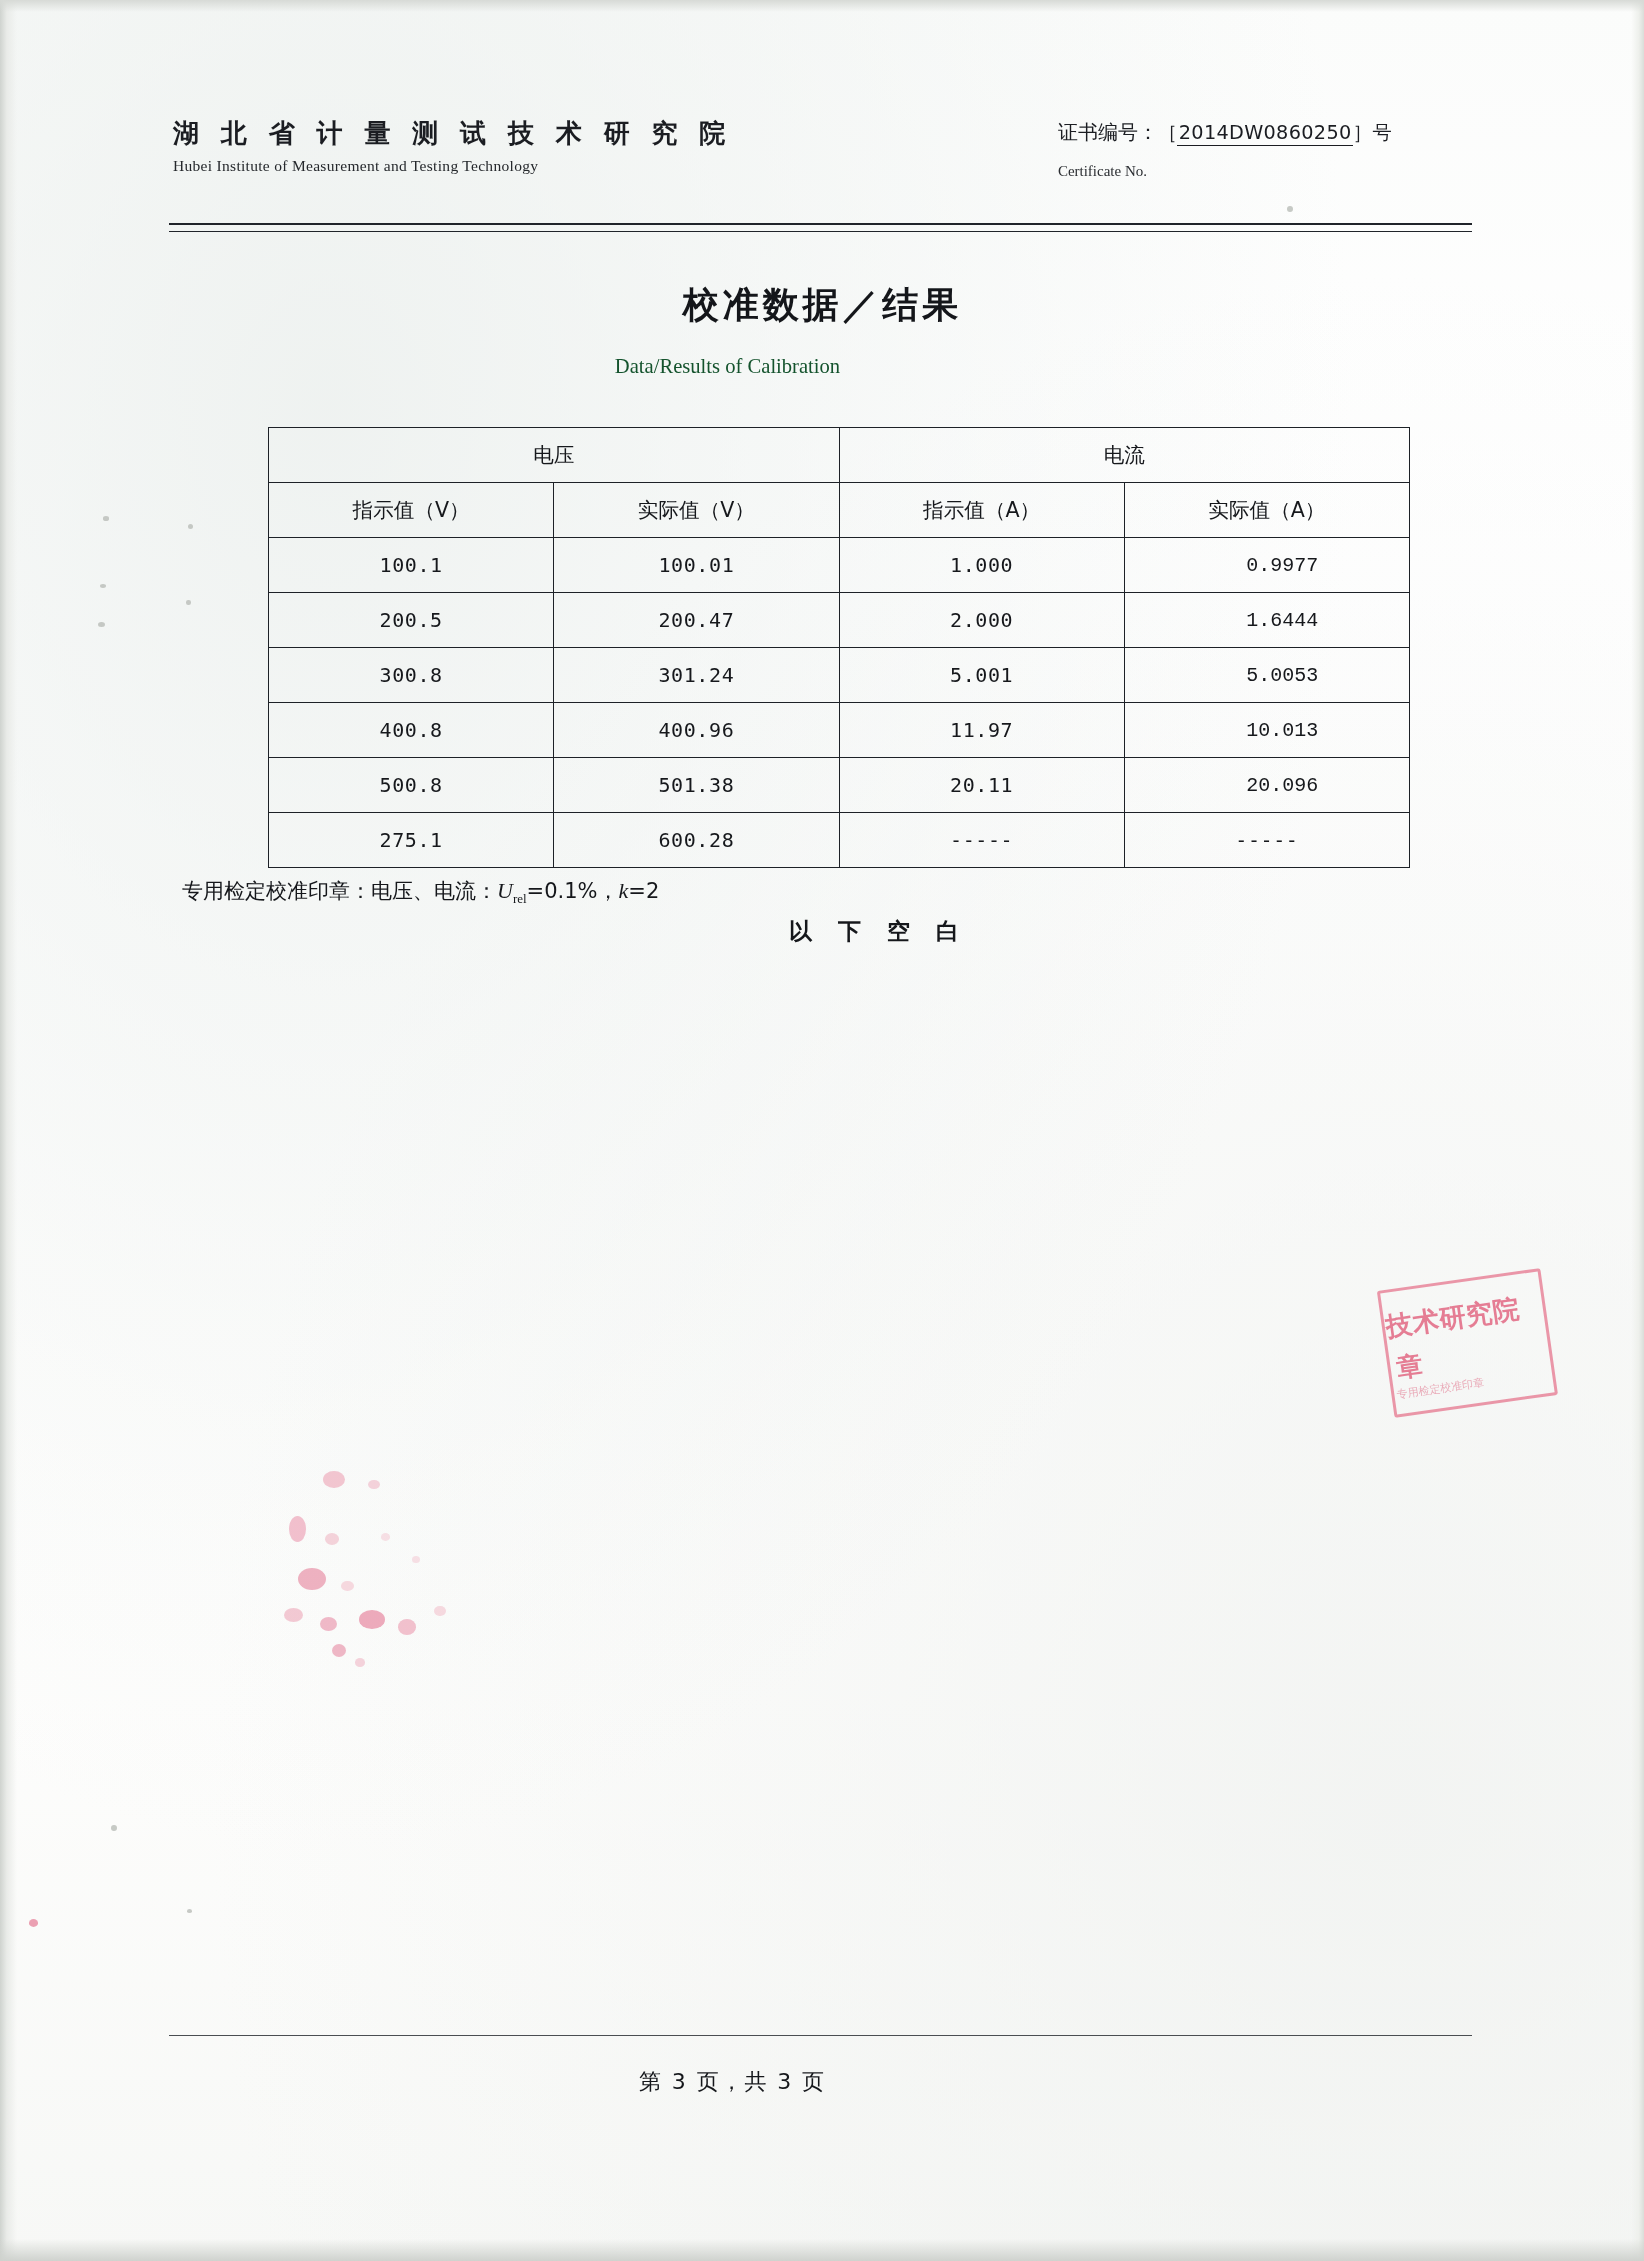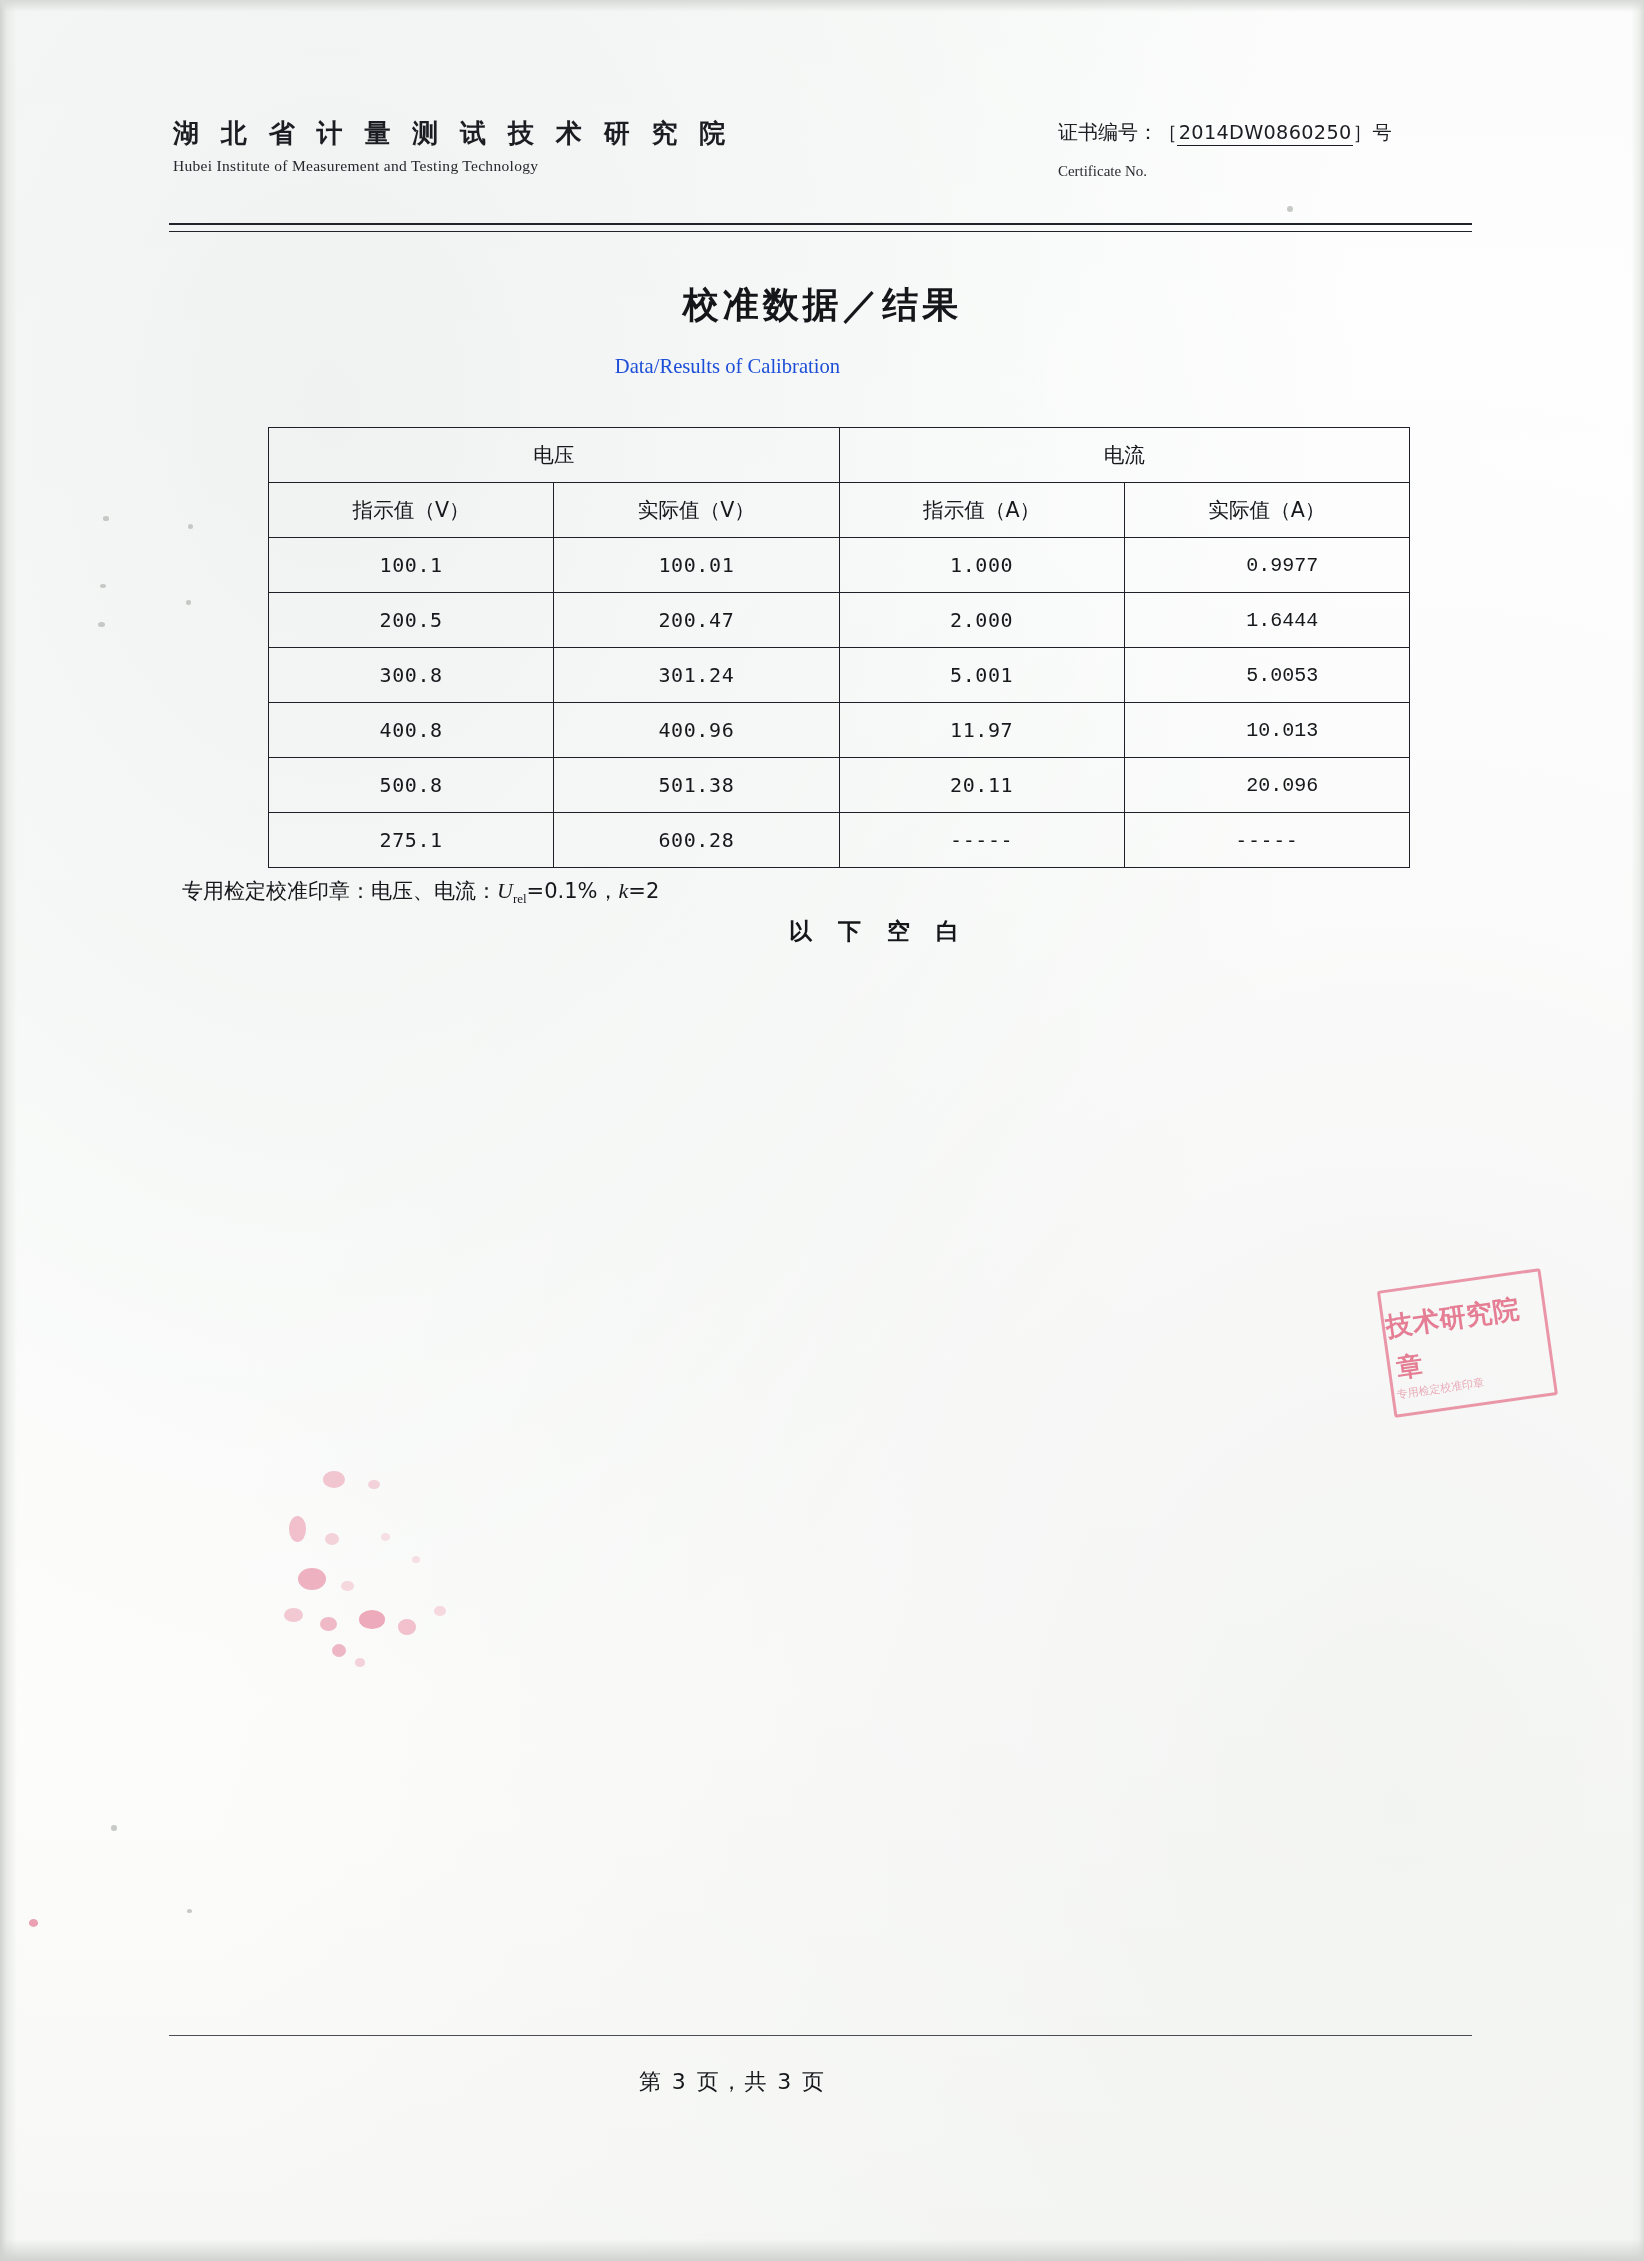--- a/index.html
+++ b/index.html
@@ -132,21 +132,21 @@
     color: #14161a;
   }
   .title-en {
     position: absolute;
     top: 355px;
     left: 0;
     width: 1455px;
     text-align: center;
     font-family: "Liberation Serif", serif;
     font-size: 20.6px;
-    color: #1d4ed8;
+    color: #14532d;
   }
 
   
   .data-table {
     position: absolute;
     left: 268px;
     top: 427px;
     width: 1142px;
     border-collapse: collapse;
     table-layout: fixed;

